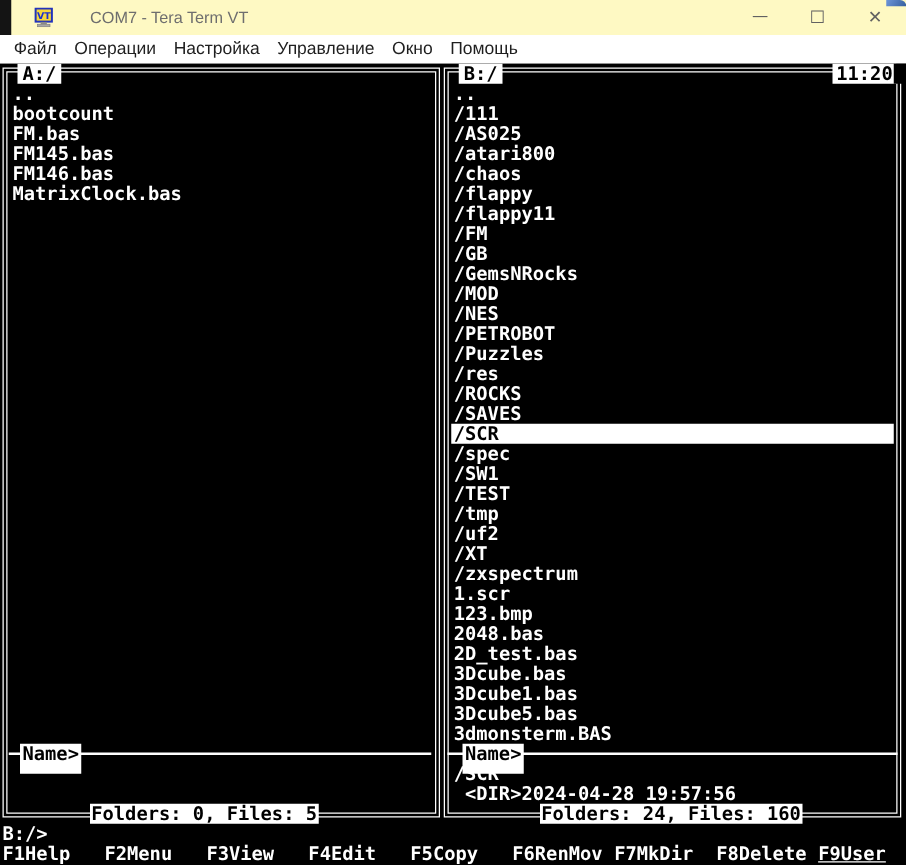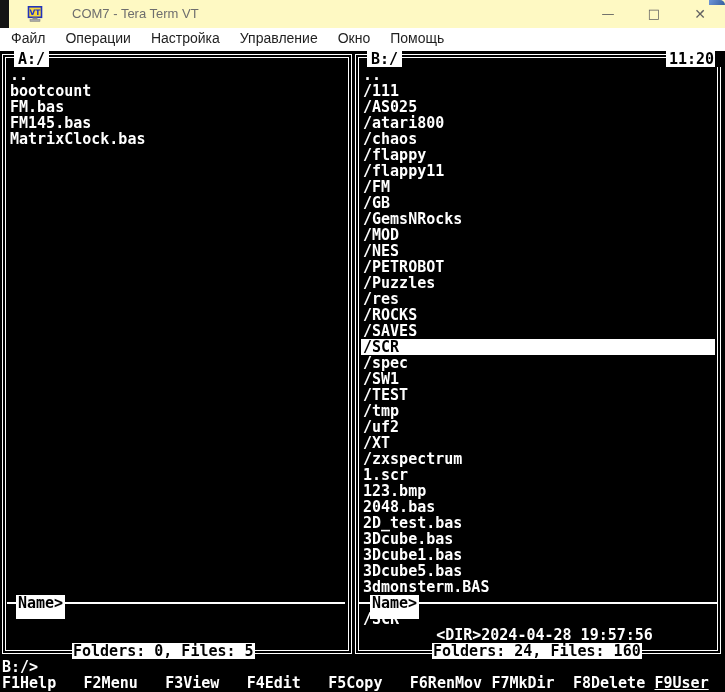--- a/index.html
+++ b/index.html
@@ -13,21 +13,21 @@
   .blue-corner{position:absolute;right:0;top:0;width:16px;height:5px;
                background:linear-gradient(120deg,#6d95d8,#355f9e);border-top-right-radius:7px;}
   .app-icon{position:absolute;left:27px;top:6px;width:18px;height:16px;}
   .title-text{position:absolute;left:72px;top:0;line-height:28px;font-size:13px;color:#6e6e6e;}
   .winbtns{position:absolute;right:2px;top:0;height:28px;display:flex;}
   .winbtn{width:46px;text-align:center;line-height:28px;color:#616161;font-size:13px;
           font-family:"DejaVu Sans",sans-serif;}
   .winbtn.close{font-size:14px;}
 
   .menubar{position:absolute;left:0;top:28px;width:725px;height:23px;background:#ffffff;
-           display:flex;padding-left:4px;gap:6px;}
+           display:flex;padding-left:4px;}
   .menu-item{padding:0 7px;line-height:21px;font-size:14px;color:#1f1f1f;}
 
   
   .terminal{position:absolute;left:0;top:51px;width:725px;height:641px;background:#000;
             color:#fff;font:bold 15px/16px "DejaVu Sans Mono",monospace;}
   .terminal div,.terminal span{font:inherit;}
 
   .panel{position:absolute;border:1px solid #fff;}
   .panel::before{content:"";position:absolute;inset:2px;border:1px solid #fff;}
   .panel-left{left:2px;top:3px;width:350px;height:600px;}
@@ -49,21 +49,21 @@
   .name-sep{position:absolute;height:16px;}
   .name-sep::before{content:"";position:absolute;left:0;right:0;top:7px;height:2px;background:#fff;}
   .name-sep-left{left:7px;top:544px;width:338px;}
   .name-sep-right{left:358px;top:544px;width:360px;}
   .name-label{position:absolute;top:0;height:24px;line-height:16px;padding:0 2px;}
   .name-sep-left .name-label{left:9px;}
   .name-sep-right .name-label{left:12px;}
 
   .info-name{position:absolute;left:361px;top:560px;width:354px;height:16px;line-height:16px;padding-left:2px;}
   .info-row{position:absolute;left:361px;top:576px;width:356px;height:16px;line-height:16px;
-            display:flex;justify-content:center;}
+            display:flex;justify-content:flex-start;}
   .info-type{margin-left:11px;}
 
   .pstatus{position:absolute;top:592px;height:16px;line-height:16px;padding:0 1px;}
   .pstatus-left{left:72px;}
   .pstatus-right{left:432px;}
 
   .prompt{position:absolute;left:2px;top:608px;height:16px;line-height:16px;}
   .fnbar{position:absolute;left:0;top:624px;width:725px;height:16px;}
   .fnkey{position:absolute;top:0;height:16px;line-height:16px;}
 </style>
@@ -106,20 +106,21 @@
   <span class="ptitle ptitle-a inv">A:/</span>
   <span class="ptitle ptitle-b inv">B:/</span>
   <span class="clock inv">11:20</span>
   <div class="corner-mask"></div>
 
   <div class="entries entries-left" id="left-entries">
       <div class="entry">..</div>
       <div class="entry">bootcount</div>
       <div class="entry">FM.bas</div>
       <div class="entry">FM145.bas</div>
+      <div class="entry">FM146.bas</div>
       <div class="entry">MatrixClock.bas</div>
     </div>
   <div class="entries entries-right" id="right-entries">
       <div class="entry">..</div>
       <div class="entry">/111</div>
       <div class="entry">/AS025</div>
       <div class="entry">/atari800</div>
       <div class="entry">/chaos</div>
       <div class="entry">/flappy</div>
       <div class="entry">/flappy11</div>

